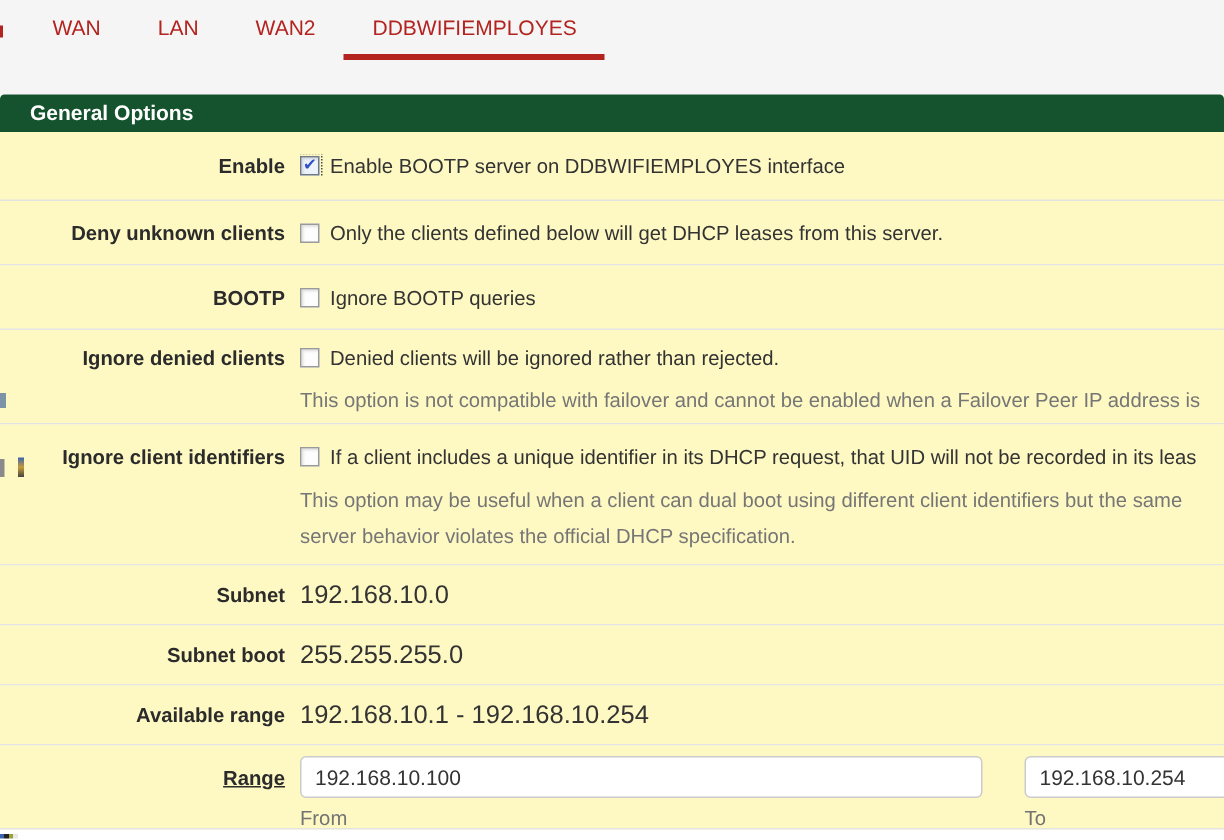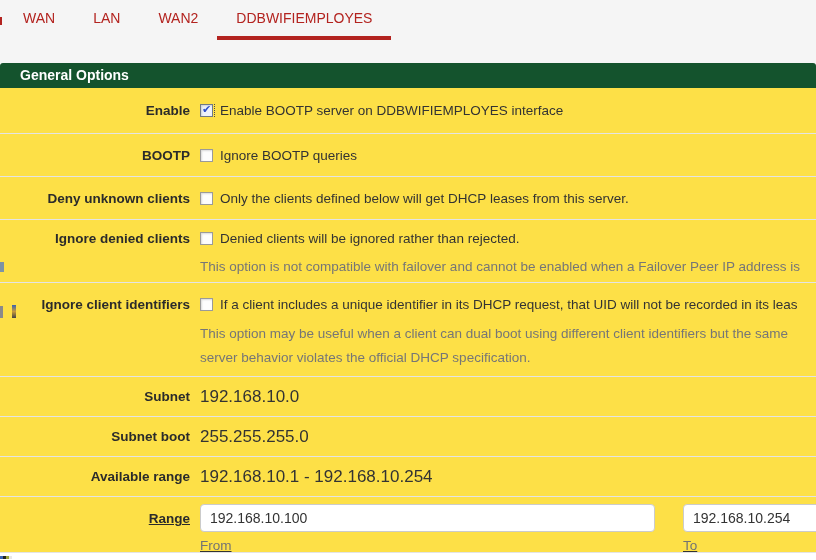--- a/index.html
+++ b/index.html
@@ -7,21 +7,21 @@
   body {
     font-family:"Liberation Sans", sans-serif;
     background:#ffffff;
     overflow:hidden;
     position:relative;
     color:#333;
   }
 
   
   .tabstrip { height:63px; background:#f5f5f5; }
-  .tabs { display:flex; padding-left:4px; padding-top:2px; list-style:none; }
+  .tabs { display:flex; padding-left:16px; padding-top:2px; list-style:none; }
   .tab {
     padding:8px 19px 10px;
     font-size:14px;
     color:#b3231f;
     cursor:pointer;
     border-bottom:4px solid transparent;
     white-space:nowrap;
   }
   .tab.active { border-bottom-color:#b3231f; }
 
@@ -36,21 +36,21 @@
     padding-left:20px;
     border-top-left-radius:3px;
     border-top-right-radius:3px;
   }
 
   
   .row {
     display:flex;
     align-items:center;
     border-bottom:1px solid #e4e4e4;
-    background:#fde047;
+    background:#fef9c3;
     justify-content:flex-end;
   }
   .row.top { align-items:flex-start; }
   .lbl {
     width:190px;
     flex-shrink:0;
     text-align:right;
     font-weight:bold;
     font-size:13.5px;
     color:#2b2b2b;
@@ -98,21 +98,21 @@
   .r-bootp  { height:43px; }
   .r-deny   { height:43px; }
   .r-idc    { height:63px; padding-top:11px; }
   .r-ici    { height:94px; padding-top:14px; }
   .r-subnet, .r-mask, .r-avail { height:40px; }
   .r-range  { height:56px; padding-top:7px; border-bottom:1px solid #e4e4e4; }
   .r-idc .help { margin-top:9px; }
   .r-ici .help1 { margin-top:10px; }
 
   
-  .fields { display:flex; gap:28px;text-decoration:underline; }
+  .fields { display:flex; gap:28px; }
   .field1 { width:455px; flex-shrink:0; }
   .field2 { width:320px; flex-shrink:0; }
   .txt {
     width:100%;
     height:28px;
     border:1px solid #cbcbcb;
     border-radius:4px;
     padding:0 9px;
     font-size:14px;
     color:#333;
@@ -151,36 +151,36 @@
   <div class="row r-enable">
     <div class="lbl">Enable</div>
     <div class="content">
       <div class="cbline">
         <span class="cb checked"></span>
         <span class="cbtext">Enable BOOTP server on DDBWIFIEMPLOYES interface</span>
       </div>
     </div>
   </div>
 
+  <div class="row r-deny">
+    <div class="lbl">Deny unknown clients</div>
+    <div class="content">
+      <div class="cbline">
+        <span class="cb"></span>
+        <span class="cbtext">Only the clients defined below will get DHCP leases from this server.</span>
+      </div>
+    </div>
+  </div>
+
   <div class="row r-bootp">
     <div class="lbl">BOOTP</div>
     <div class="content">
       <div class="cbline">
         <span class="cb"></span>
         <span class="cbtext">Ignore BOOTP queries</span>
-      </div>
-    </div>
-  </div>
-
-  <div class="row r-deny">
-    <div class="lbl">Deny unknown clients</div>
-    <div class="content">
-      <div class="cbline">
-        <span class="cb"></span>
-        <span class="cbtext">Only the clients defined below will get DHCP leases from this server.</span>
       </div>
     </div>
   </div>
 
   <div class="row r-idc top">
     <div class="lbl">Ignore denied clients</div>
     <div class="content">
       <div class="cbline">
         <span class="cb"></span>
         <span class="cbtext">Denied clients will be ignored rather than rejected.</span>

